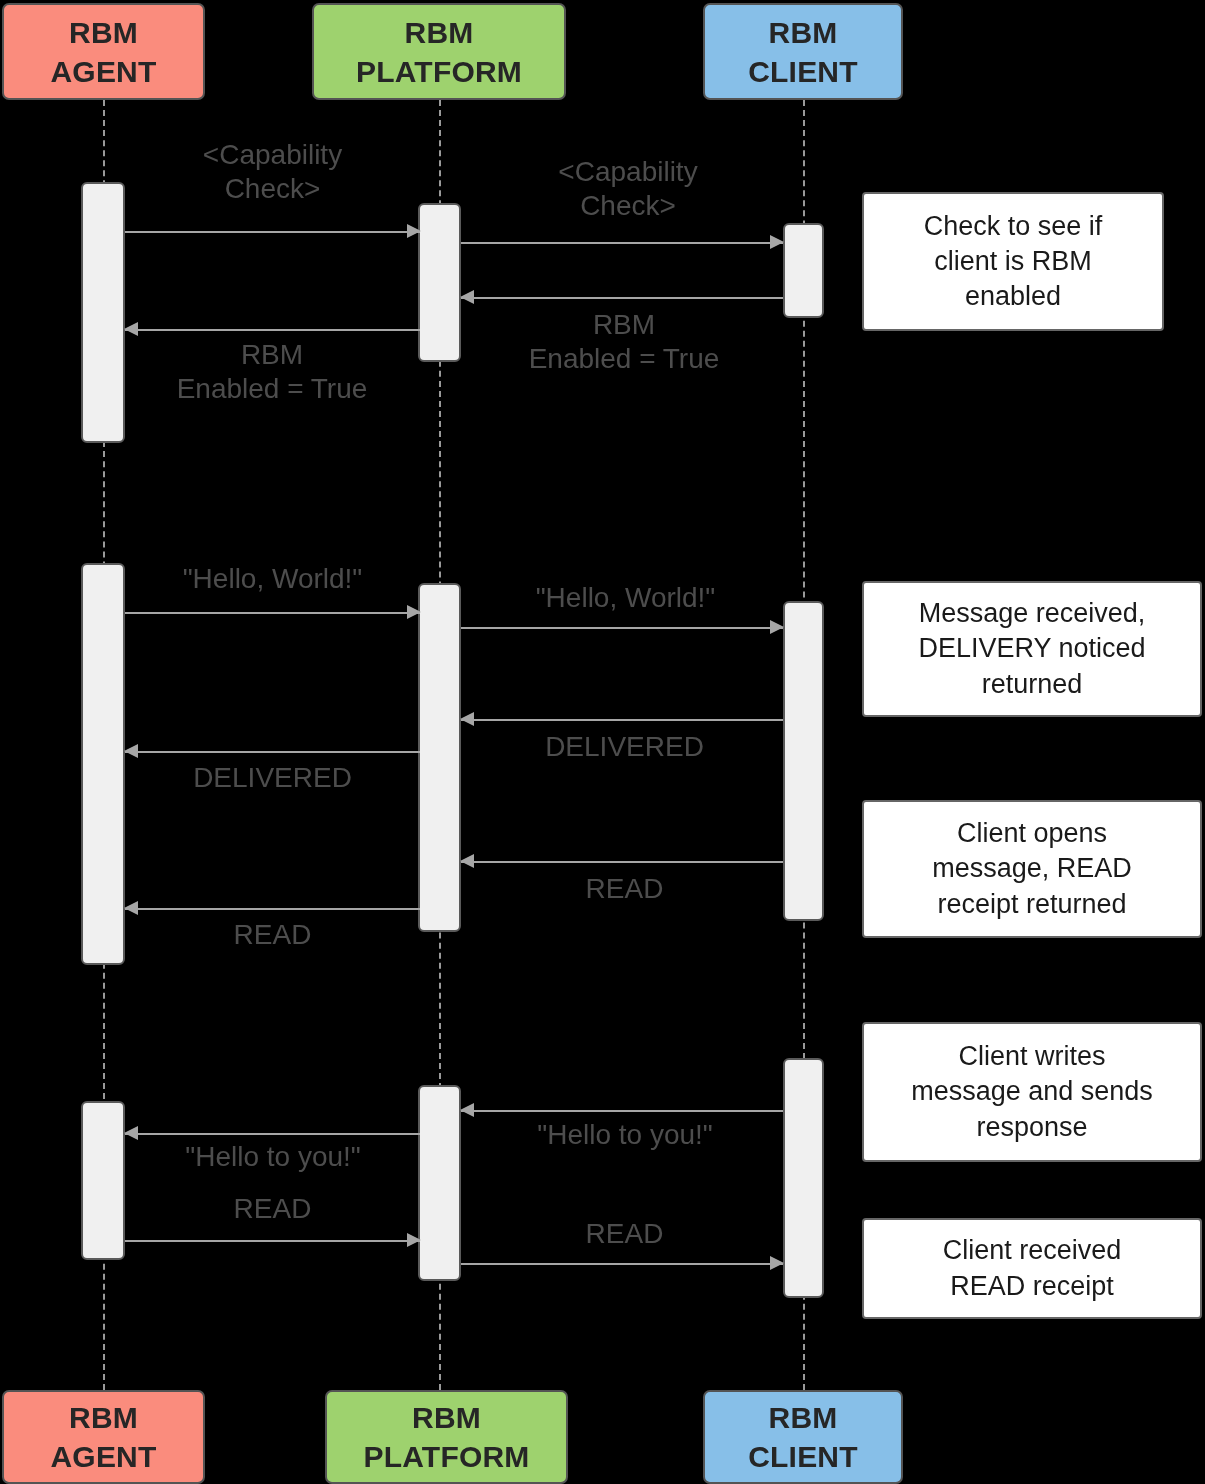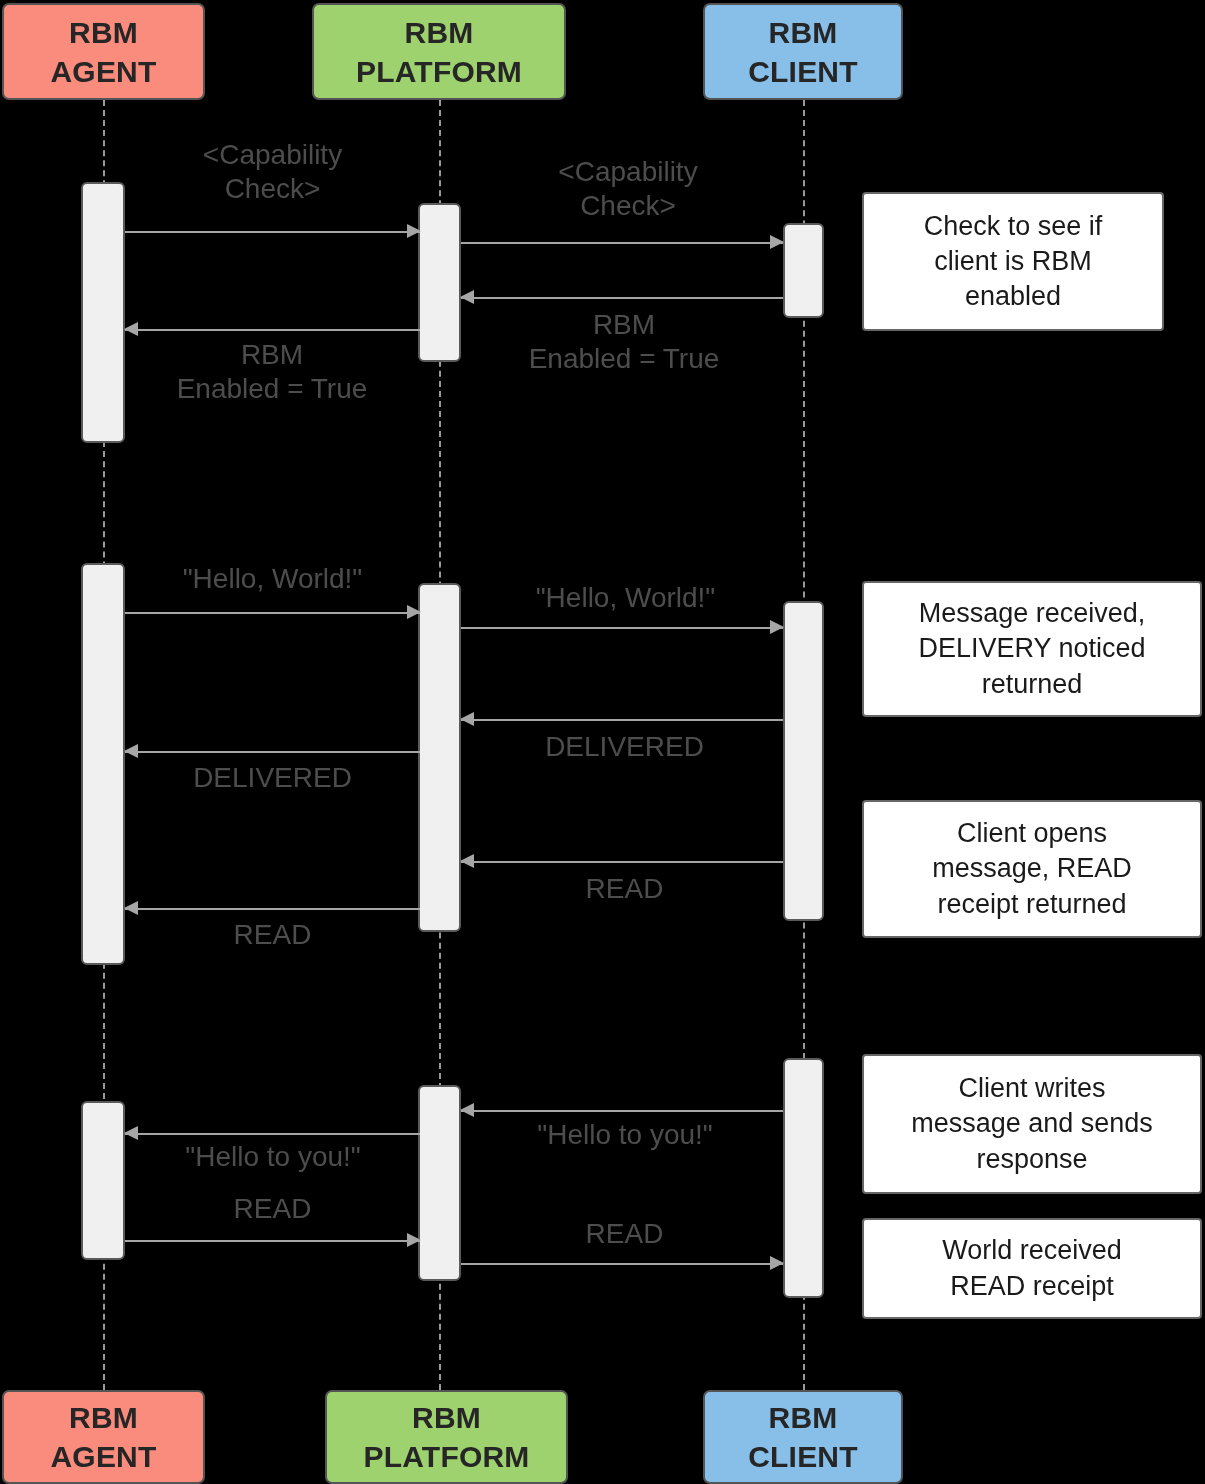--- a/index.html
+++ b/index.html
@@ -217,25 +217,25 @@
     <div class="head"></div>
   </div>
   <div class="msg-label" style="left:140px; top:1192px; width:265px;">READ</div>
 
   <div class="msg right" style="left:461px; top:1263px; width:322px;">
     <div class="shaft"></div>
     <div class="head"></div>
   </div>
   <div class="msg-label" style="left:492px; top:1217px; width:265px;">READ</div>
 
-  <div class="note" style="left:862px; top:1022px; width:340px; height:140px;margin-top:32px;">Client writes
+  <div class="note" style="left:862px; top:1022px; width:340px; height:140px;">Client writes
 message and sends
 response</div>
 
-  <div class="note" style="left:862px; top:1218px; width:340px; height:101px;">World received
+  <div class="note" style="left:862px; top:1218px; width:340px; height:101px;">Client received
 READ receipt</div>
 
   <div class="participant" style="left:2px; top:1390px; width:203px; height:94px; background:#FA8C7D;">
     <span class="pline">RBM</span>
     <span class="pline">AGENT</span>
   </div>
 
   <div class="participant" style="left:325px; top:1390px; width:243px; height:94px; background:#9ED26E;">
     <span class="pline">RBM</span>
     <span class="pline">PLATFORM</span>

